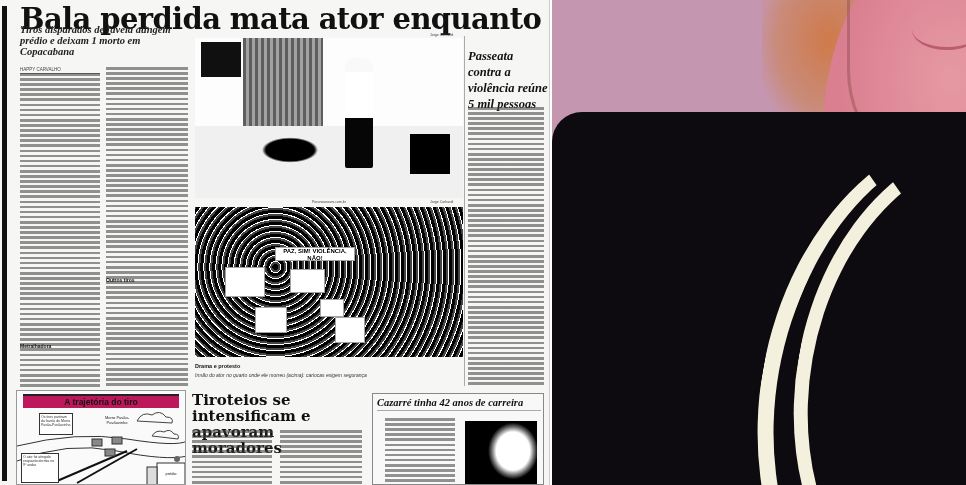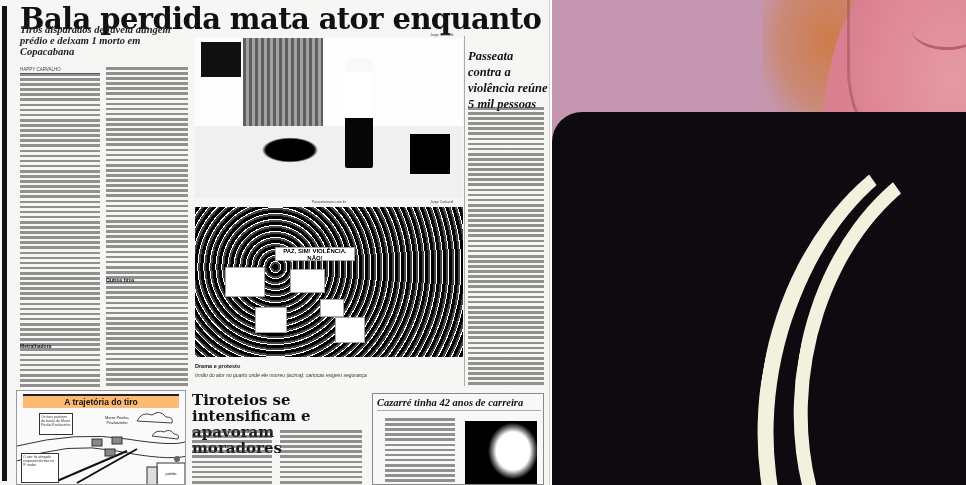--- a/index.html
+++ b/index.html
@@ -94,21 +94,21 @@
     }
     .rule-v { position: absolute; width: 1px; background: #aaa; }
 
     
     .infographic {
       position: absolute; left: 16px; top: 390px; width: 170px; height: 95px;
       border: 1px solid #999; background: #fafafa; overflow: hidden;
     }
     .infographic .title-bar {
       position: absolute; left: 6px; top: 3px; width: 156px; height: 14px;
-      border-top: 2px solid #222; background: #fdba74;
+      border-top: 2px solid #222; background: #be185d;
       font-family: "Liberation Sans", sans-serif; font-weight: bold; font-size: 8.5px;
       text-align: center; line-height: 12px; color: #111;
     }
     .infographic .note {
       position: absolute; background: #fff; border: 1px solid #333;
       font-family: "Liberation Sans", sans-serif; font-size: 3.5px; line-height: 4px; color: #333; padding: 1px;
     }
     .infographic .label {
       position: absolute; font-family: "Liberation Sans", sans-serif; font-size: 4px; color: #222; text-align: center;
     }

